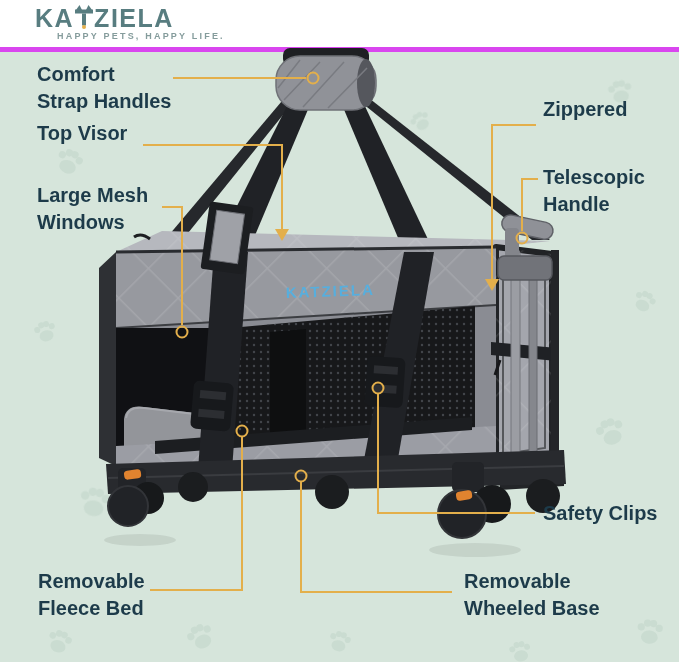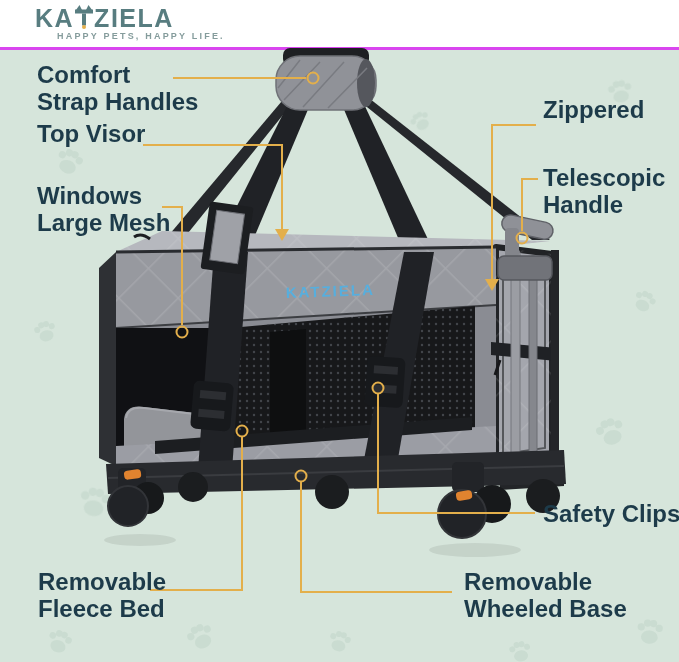--- a/index.html
+++ b/index.html
@@ -3,34 +3,34 @@
 <meta charset="utf-8">
 <style>
   html,body{margin:0;padding:0;}
   .stage{
     position:relative;width:679px;height:662px;overflow:hidden;
     background:#d6e5db;
     font-family:"Liberation Sans", sans-serif;
   }
   .header{
     position:absolute;top:0;left:0;width:679px;height:47px;
-    background:#ffffff;border-bottom:3px solid #d946ef;z-index:1;
+    background:#ffffff;border-bottom:5px solid #d946ef;z-index:1;
   }
   .logo-row{
     position:absolute;left:35px;top:4px;display:flex;align-items:flex-end;
     color:#587d80;font-weight:bold;font-size:25px;letter-spacing:1.5px;line-height:26px;
   }
   .logo-cat{margin:0 1px 2px 1px;}
   .tagline{
     position:absolute;left:37px;top:31px;
     font-size:9px;letter-spacing:2.2px;color:#859c9c;font-weight:bold;padding-left:20px;
   }
   .scene{position:absolute;top:0;left:0;z-index:2;}
   .label{
-    position:absolute;z-index:3;color:#1d3b4a;font-size:24px;line-height:27px;
+    position:absolute;z-index:3;color:#1d3b4a;font-size:20px;line-height:27px;
     font-weight:600;white-space:nowrap;
   }
   .lab-comfort{left:37px;top:61px;}
   .lab-visor{left:37px;top:120px;}
   .lab-mesh{left:37px;top:182px;}
   .lab-zippered{left:543px;top:96px;}
   .lab-telescopic{left:543px;top:164px;}
   .lab-safety{left:543px;top:500px;}
   .lab-fleece{left:38px;top:568px;}
   .lab-wheeled{left:464px;top:568px;}
@@ -221,22 +221,22 @@
   </svg>
 
   <div class="label lab-comfort">
     <div>Comfort</div>
     <div>Strap Handles</div>
   </div>
   <div class="label lab-visor">
     <div>Top Visor</div>
   </div>
   <div class="label lab-mesh">
+    <div>Large Mesh</div>
     <div>Windows</div>
-    <div>Large Mesh</div>
   </div>
   <div class="label lab-zippered">
     <div>Zippered</div>
   </div>
   <div class="label lab-telescopic">
     <div>Telescopic</div>
     <div>Handle</div>
   </div>
   <div class="label lab-safety">
     <div>Safety Clips</div>

